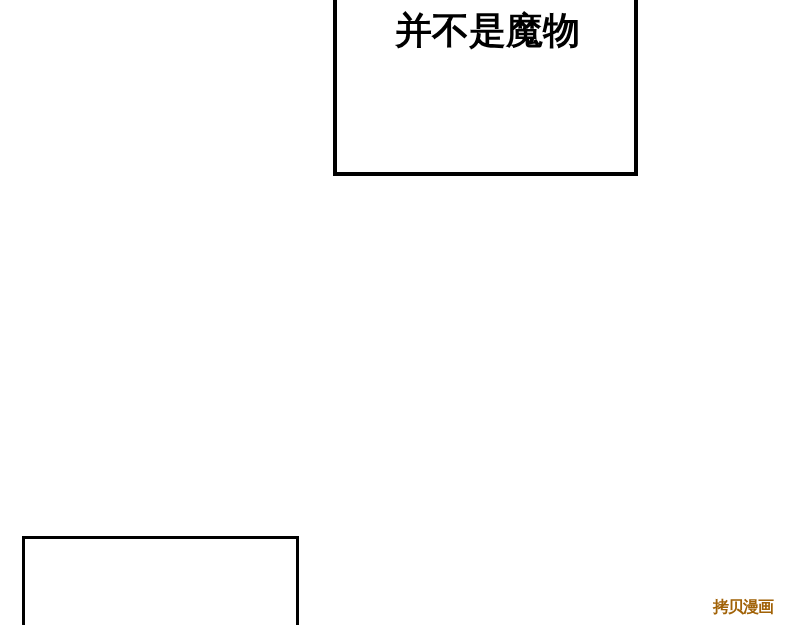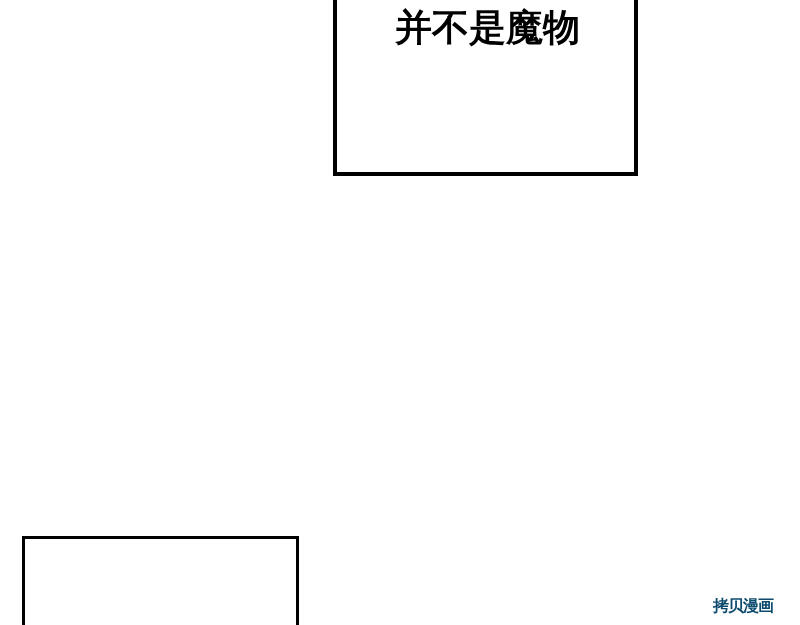--- a/index.html
+++ b/index.html
@@ -6,21 +6,21 @@
     margin: 0;
     padding: 0;
     background: #ffffff;
   }
   .page {
     position: relative;
     width: 800px;
     height: 625px;
     background: #ffffff;
     overflow: hidden;
-    font-family: Liberation Mono, monospace;
+    font-family: Liberation Sans, sans-serif;
     border-radius: 23px;
   }
   .speech-box {
     position: absolute;
     background: #ffffff;
     border: 4px solid #000000;
     box-sizing: border-box;
   }
   .speech-box.top {
     left: 333px;
@@ -48,21 +48,21 @@
     white-space: nowrap;
   }
   .watermark {
     position: absolute;
     left: 713px;
     top: 598px;
     font-size: 16px;
     line-height: 18px;
     font-weight: bold;
     letter-spacing: -1px;
-    color: #0c4a6e;
+    color: #a16207;
     white-space: nowrap;
     user-select: none;
   }
 </style>
 </head>
 <body>
 
 <div class="page">
 
   <div class="speech-box top">

